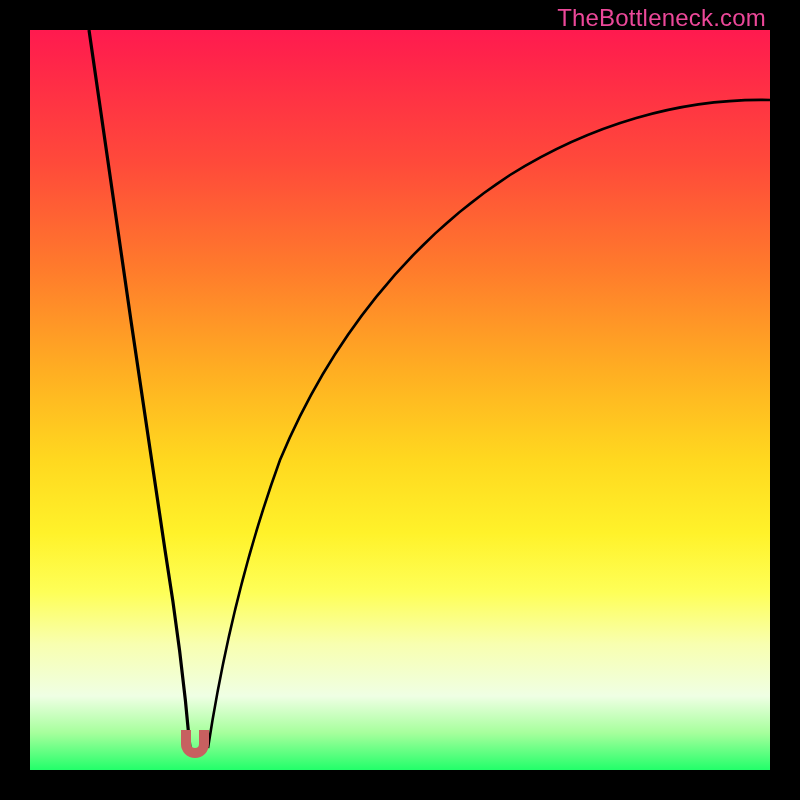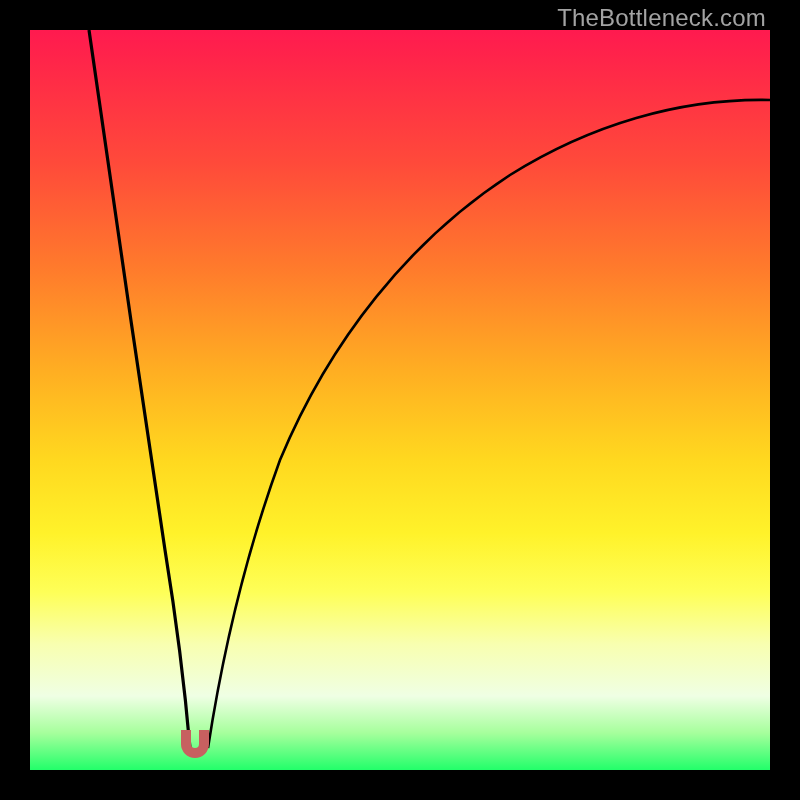--- a/index.html
+++ b/index.html
@@ -38,21 +38,21 @@
       #efffe4 90%,
       #a6ff9c 95%,
       #22ff6a 100%
     );
   }
   .watermark {
     position: absolute;
     top: 4px;
     right: 34px;
     font-size: 24px;
-    color: #a3a3a3;
+    color: #ec4899;
     letter-spacing: 0.2px;
     user-select: none;
   }
   svg.curves {
     position: absolute;
     left: 0;
     top: 0;
     width: 740px;
     height: 740px;
     overflow: visible;

